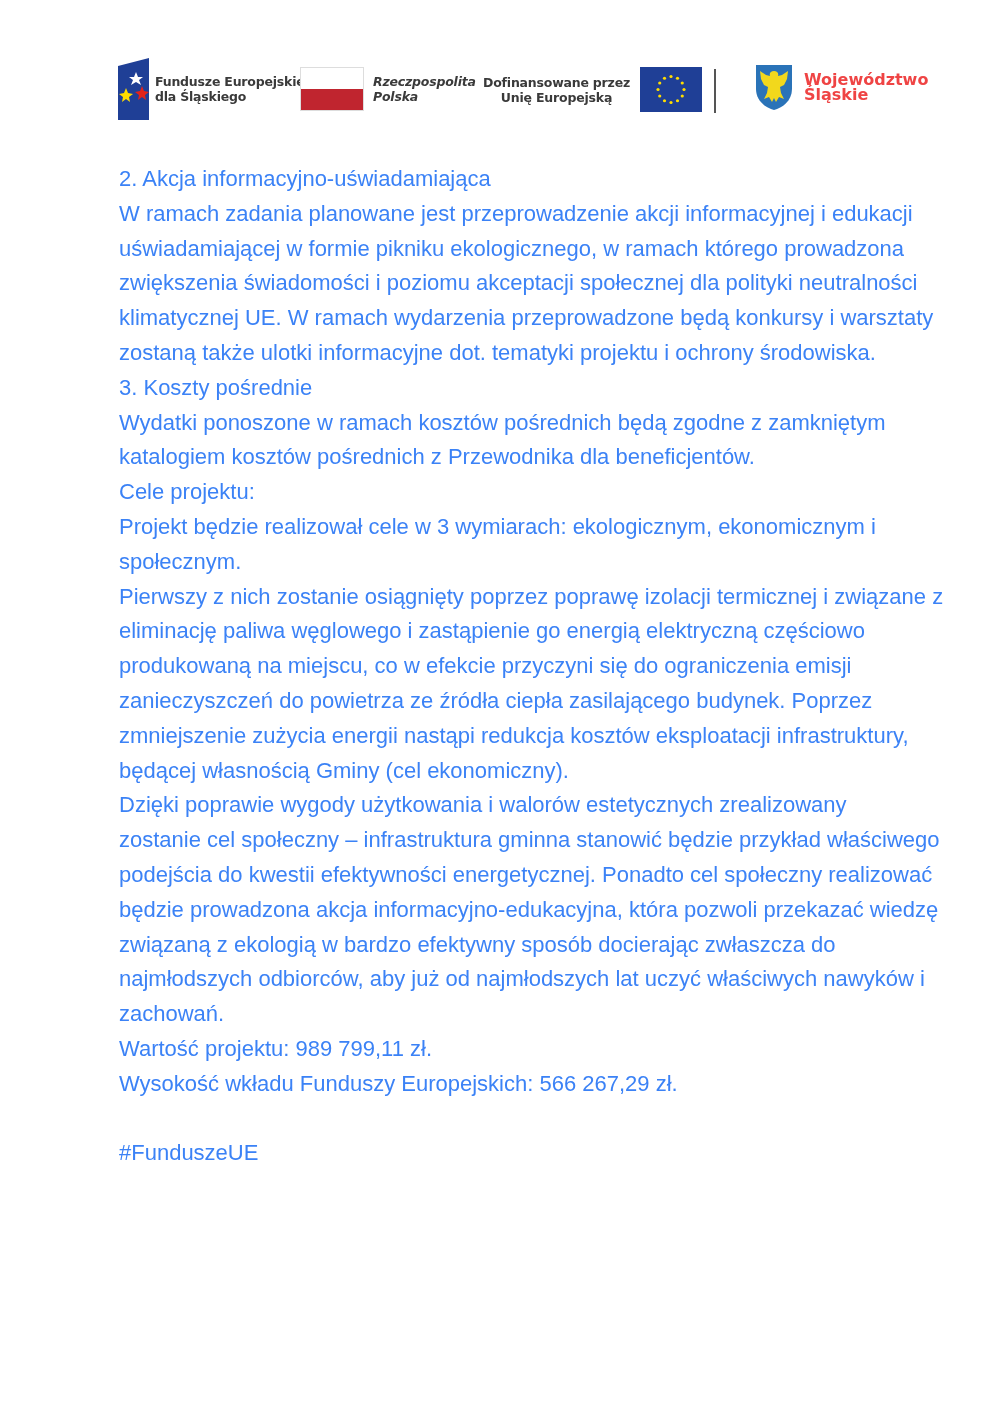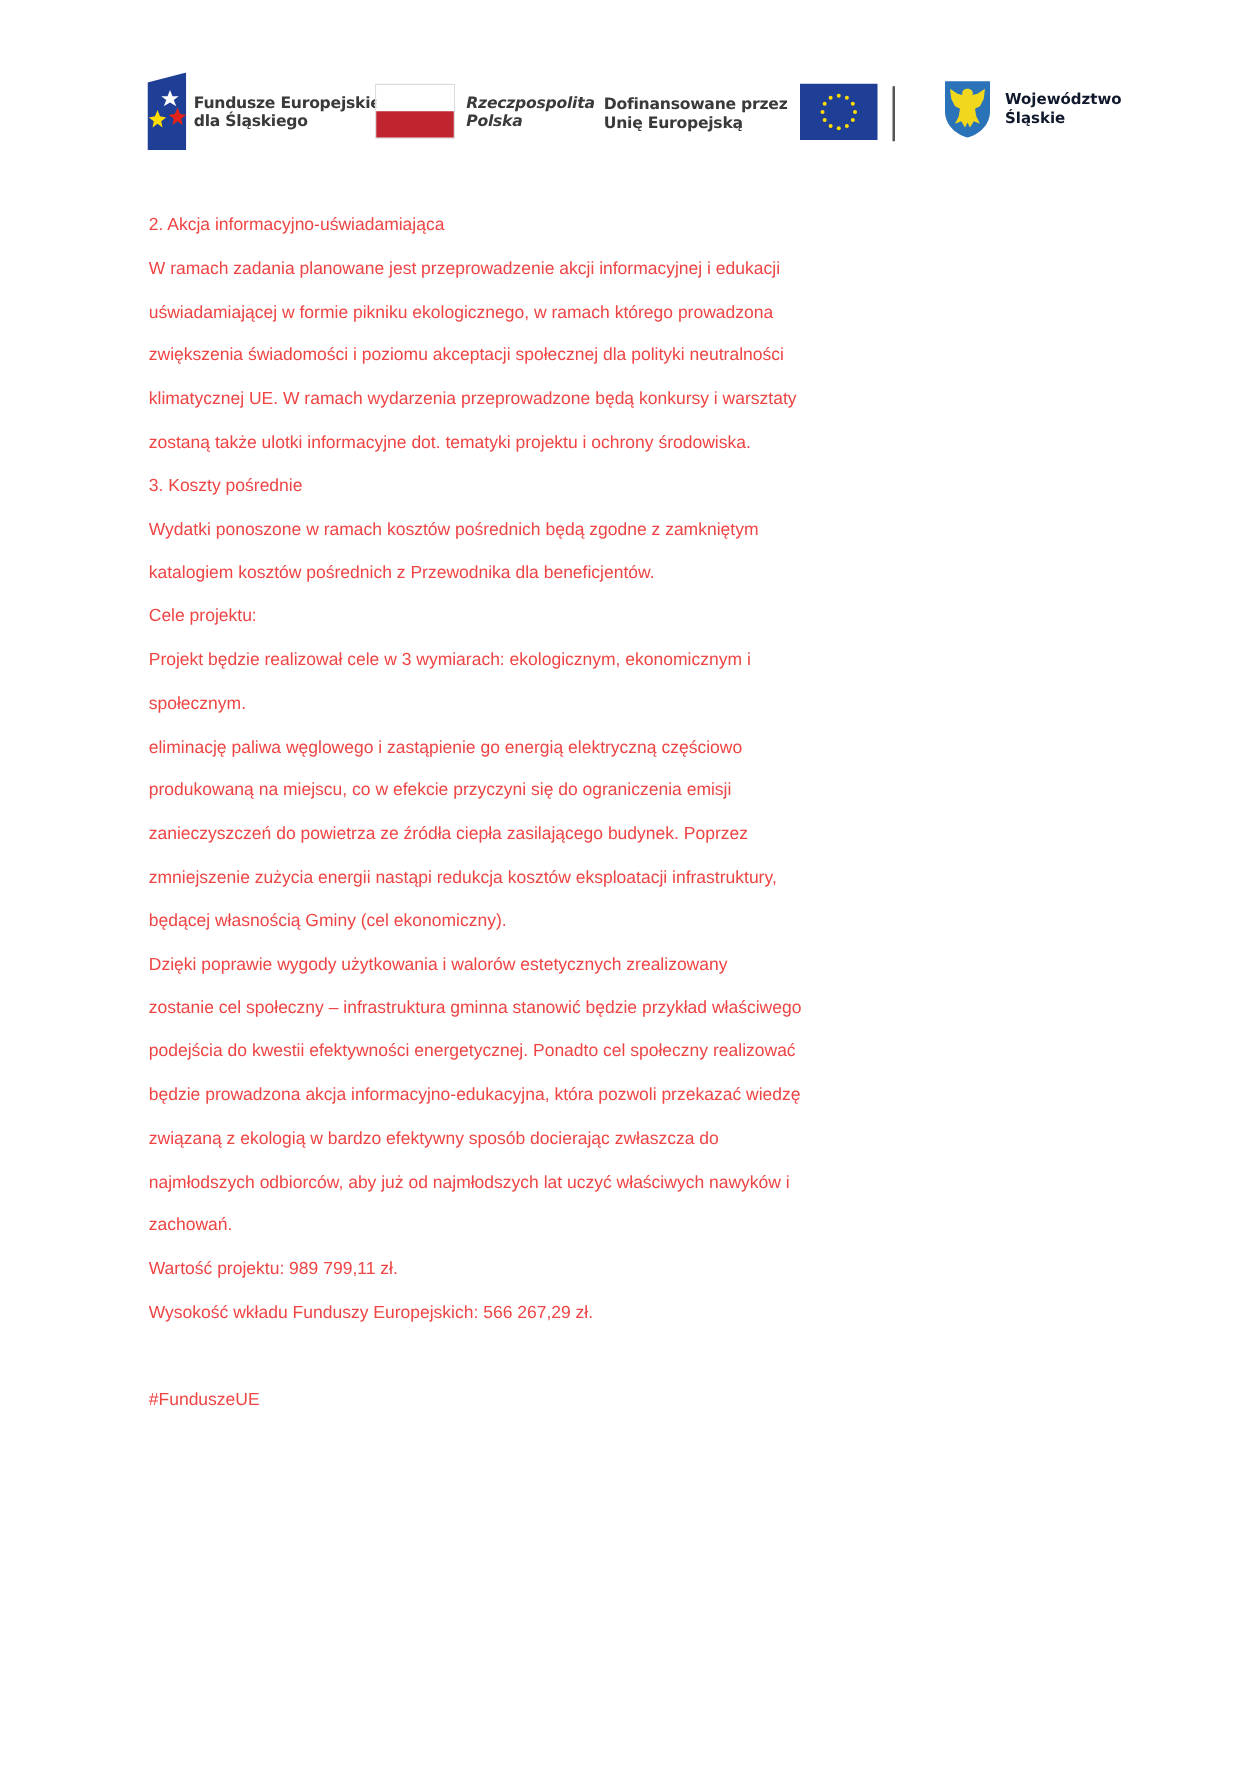--- a/index.html
+++ b/index.html
@@ -12,30 +12,30 @@
     .fe-logo { left: 118px; top: 3px; }
     .fe-mark { width: 31px; height: 62px; position: relative; margin-right: 6px; }
     .fe-mark svg { display: block; }
 
     .pl-logo { left: 300px; top: 12px; font-style: italic; }
     .pl-flag { width: 64px; height: 44px; border: 1px solid #ddd; margin-right: 9px; box-sizing: border-box; }
     .pl-flag .white { height: 50%; background: #ffffff; }
     .pl-flag .red { height: 50%; background: #c0252f; }
 
     .eu-logo { left: 483px; top: 12px; }
-    .eu-text { text-align: left; margin-right: 10px; }
+    .eu-text { text-align: center; margin-right: 10px; }
     .eu-flag { width: 62px; height: 45px; background: #1f3f96; position: relative; }
 
     .divider { position: absolute; left: 714px; top: 14px; width: 2px; height: 44px; background: #555; }
 
     .sl-logo { left: 754px; top: 8px; }
     .sl-shield { width: 40px; height: 48px; margin-right: 10px; }
-    .sl-text { color: #0f172a; font-weight: bold; font-size: 12px; line-height: 15px; font-family: "DejaVu Sans", sans-serif; }
+    .sl-text { color: #ef4444; font-weight: bold; font-size: 16px; line-height: 15px; font-family: "DejaVu Sans", sans-serif; }
 
-    .content { position: absolute; top: 162px; left: 119px; width: 780px; font-size: 14px; line-height: 34.8px; color: #ef4444; }
+    .content { position: absolute; top: 162px; left: 119px; width: 780px; font-size: 22px; line-height: 34.8px; color: #3b82f6; }
     .content p { margin: 0; white-space: nowrap; }
     .gap { height: 34.8px; }
   </style>
 </head>
 <body>
 
 <div class="logo-bar">
   <div class="logo fe-logo">
     <div class="fe-mark">
       <svg width="31" height="62" viewBox="0 0 31 62">
@@ -107,20 +107,21 @@
   <p>uświadamiającej w formie pikniku ekologicznego, w ramach którego prowadzona</p>
   <p>zwiększenia świadomości i poziomu akceptacji społecznej dla polityki neutralności</p>
   <p>klimatycznej UE. W ramach wydarzenia przeprowadzone będą konkursy i warsztaty</p>
   <p>zostaną także ulotki informacyjne dot. tematyki projektu i ochrony środowiska.</p>
   <p>3. Koszty pośrednie</p>
   <p>Wydatki ponoszone w ramach kosztów pośrednich będą zgodne z zamkniętym</p>
   <p>katalogiem kosztów pośrednich z Przewodnika dla beneficjentów.</p>
   <p>Cele projektu:</p>
   <p>Projekt będzie realizował cele w 3 wymiarach: ekologicznym, ekonomicznym i</p>
   <p>społecznym.</p>
+  <p>Pierwszy z nich zostanie osiągnięty poprzez poprawę izolacji termicznej i związane z</p>
   <p>eliminację paliwa węglowego i zastąpienie go energią elektryczną częściowo</p>
   <p>produkowaną na miejscu, co w efekcie przyczyni się do ograniczenia emisji</p>
   <p>zanieczyszczeń do powietrza ze źródła ciepła zasilającego budynek. Poprzez</p>
   <p>zmniejszenie zużycia energii nastąpi redukcja kosztów eksploatacji infrastruktury,</p>
   <p>będącej własnością Gminy (cel ekonomiczny).</p>
   <p>Dzięki poprawie wygody użytkowania i walorów estetycznych zrealizowany</p>
   <p>zostanie cel społeczny – infrastruktura gminna stanowić będzie przykład właściwego</p>
   <p>podejścia do kwestii efektywności energetycznej. Ponadto cel społeczny realizować</p>
   <p>będzie prowadzona akcja informacyjno-edukacyjna, która pozwoli przekazać wiedzę</p>
   <p>związaną z ekologią w bardzo efektywny sposób docierając zwłaszcza do</p>

